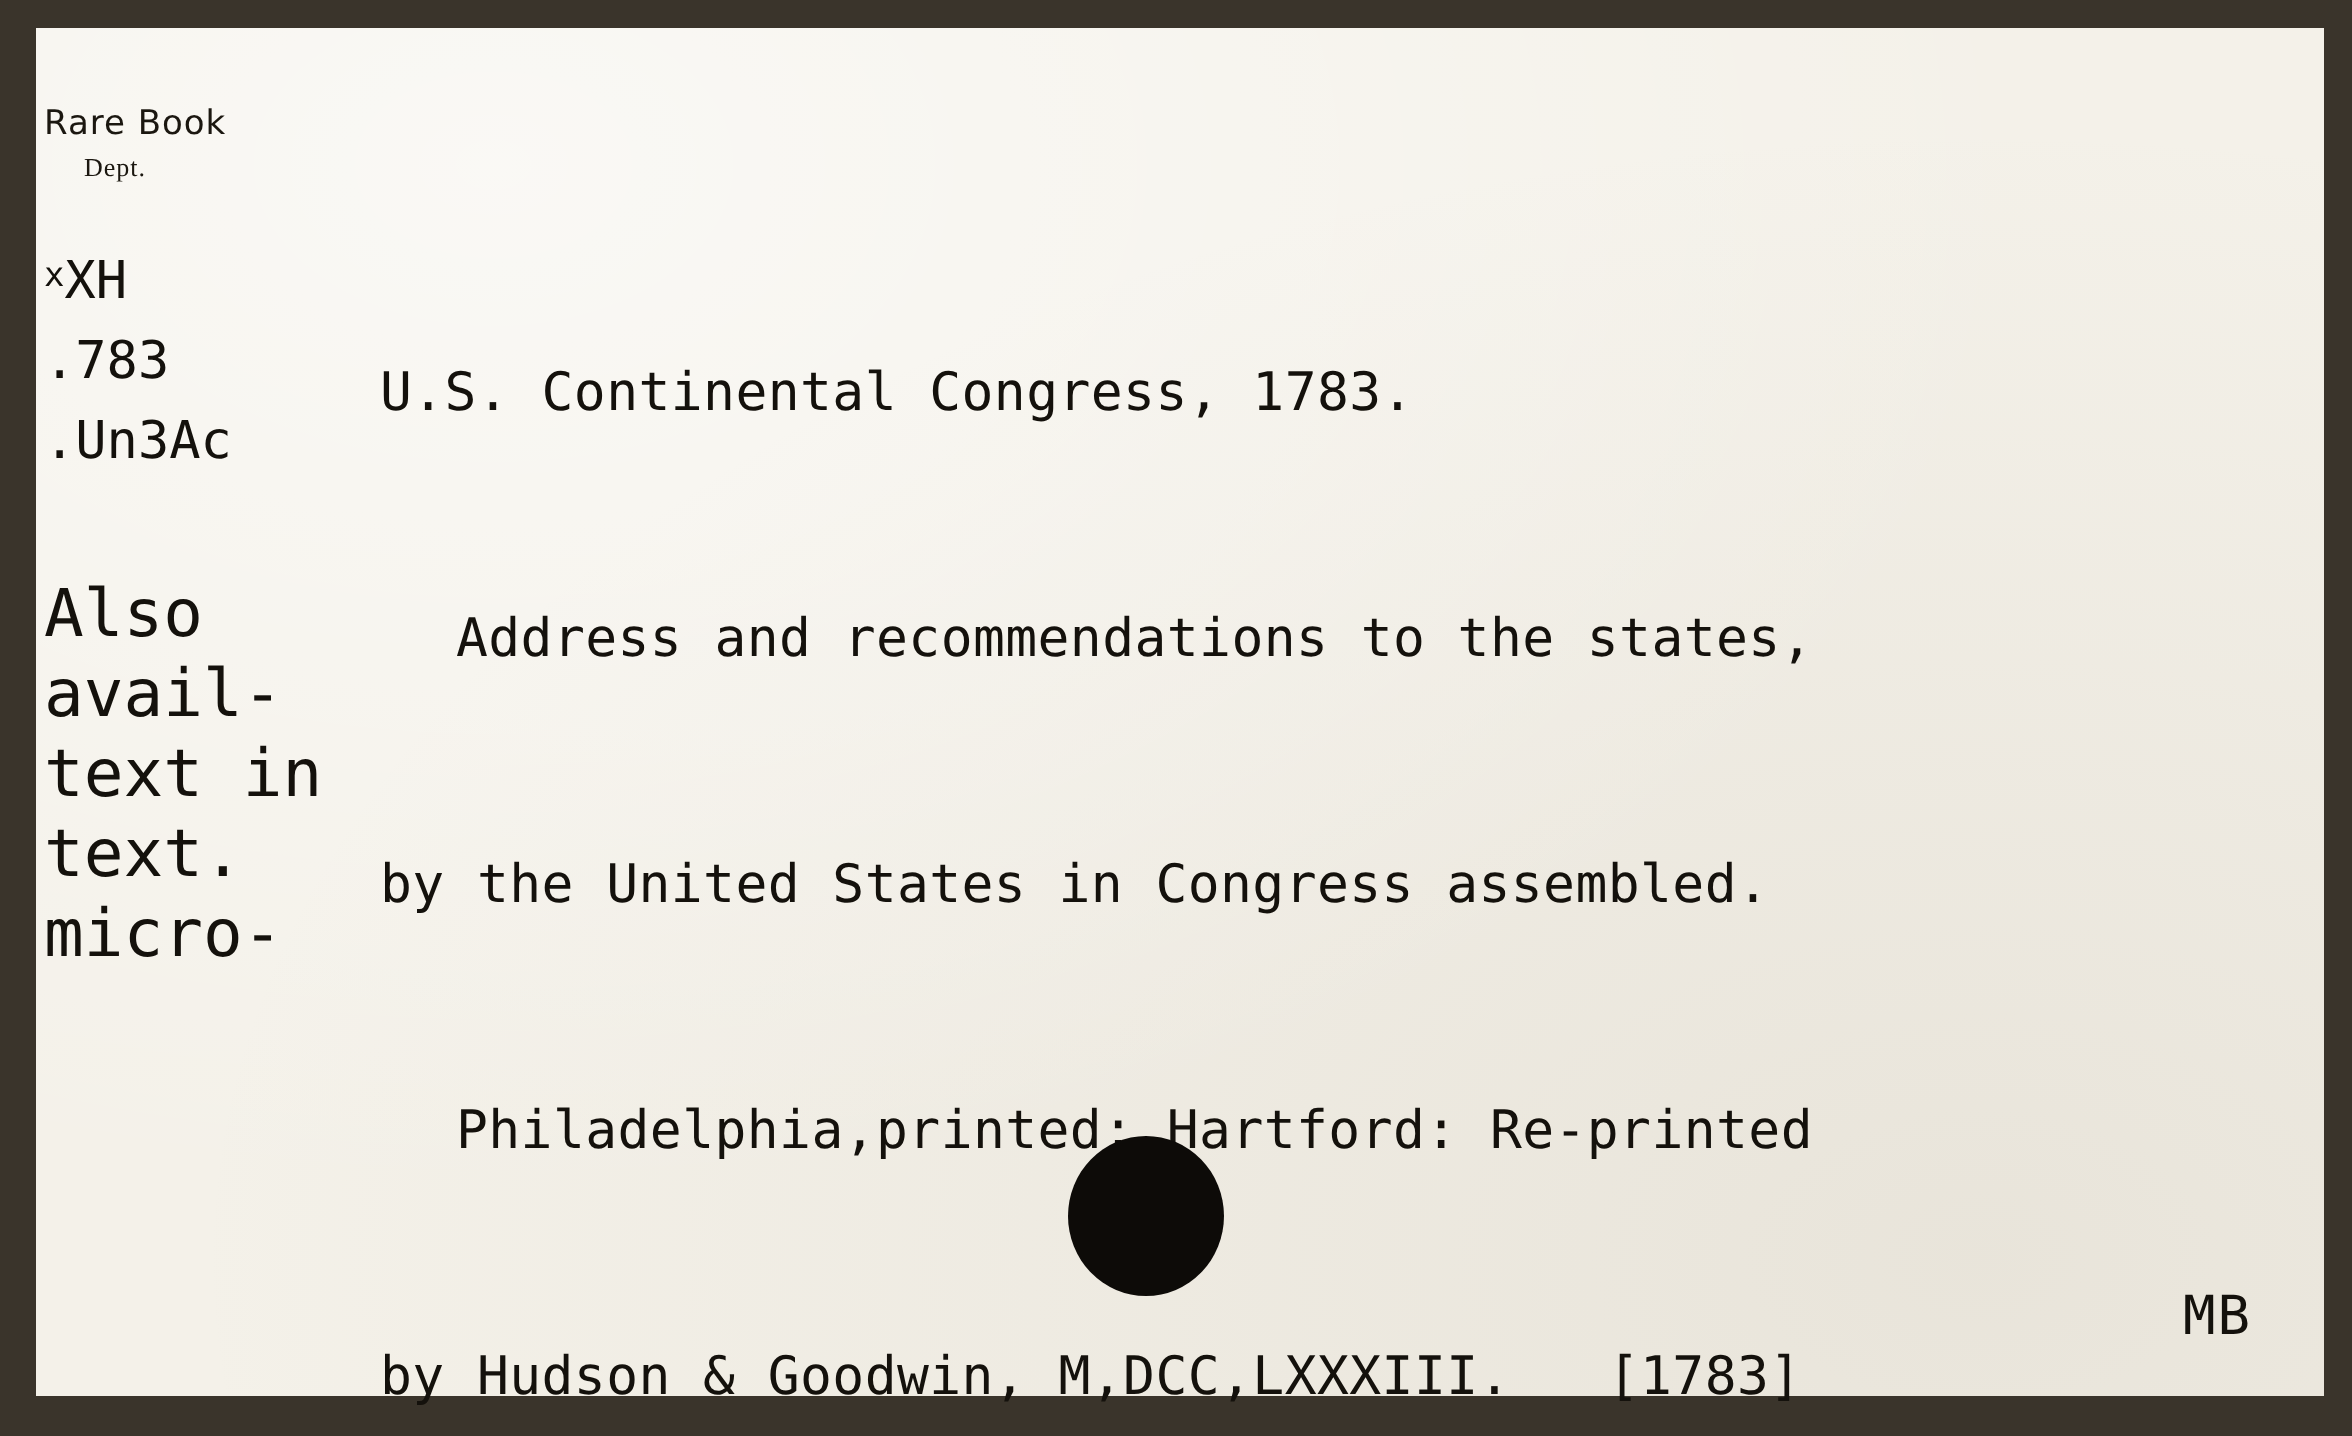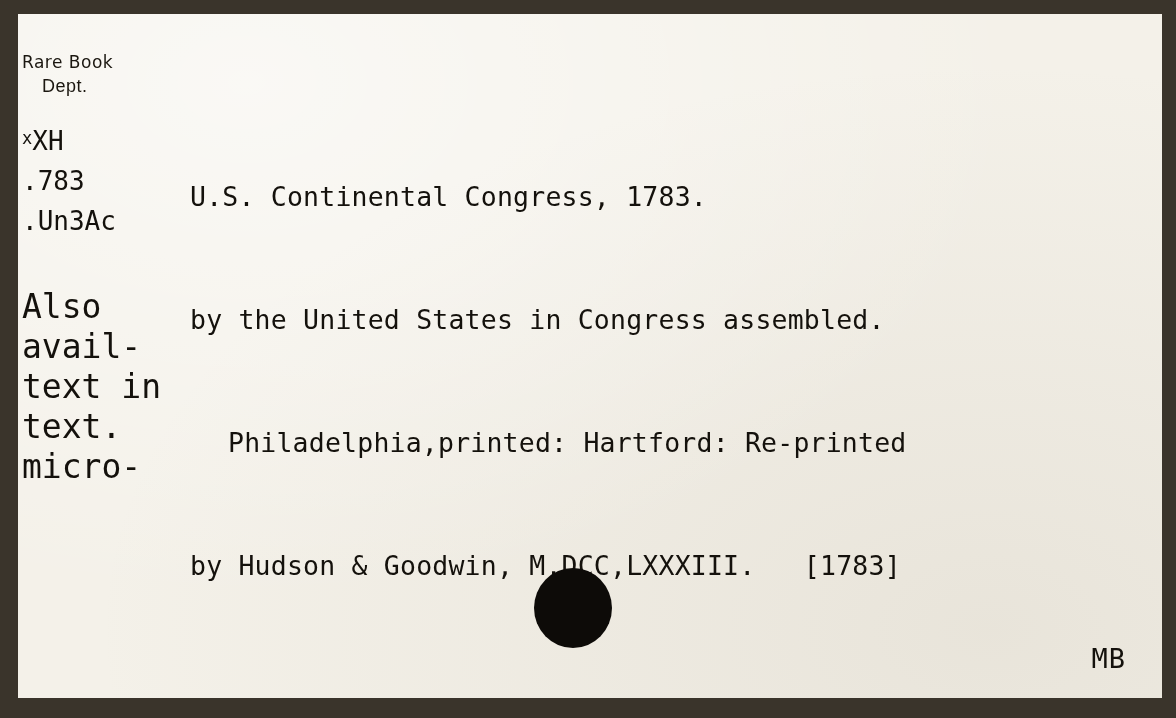--- a/index.html
+++ b/index.html
@@ -65,22 +65,22 @@
     top: 52px;
     width: 175px;
   }
   .stamp-line1 {
     font-family: "DejaVu Sans", sans-serif;
     font-size: 17px;
     letter-spacing: 0.5px;
     color: #1b1710;
   }
   .stamp-line2 {
-    font-family: Liberation Sans, sans-serif;
-    font-size: 18px;
+    font-family: Liberation Serif, serif;
+    font-size: 13px;
     letter-spacing: 0.5px;
     color: #1b1710;
     margin-top: 4px;
     padding-left: 20px;
   }
   .callno {
     position: absolute;
     left: 22px;
     top: 118px;
     font-size: 26px;
@@ -162,20 +162,21 @@
   <div class="avail">
     <div>Also</div>
     <div>avail-</div>
     <div>text in</div>
     <div>text.</div>
     <div>micro-</div>
   </div>
 
   <div class="record ink">
     <div>U.S. Continental Congress, 1783.</div>
+    <div class="indent">Address and recommendations to the states,</div>
     <div>by the United States in Congress assembled.</div>
     <div class="indent">Philadelphia,printed: Hartford: Re-printed</div>
     <div>by Hudson &amp; Goodwin, M,DCC,LXXXIII.   [1783]</div>
     
     
     
     
     
     
     

